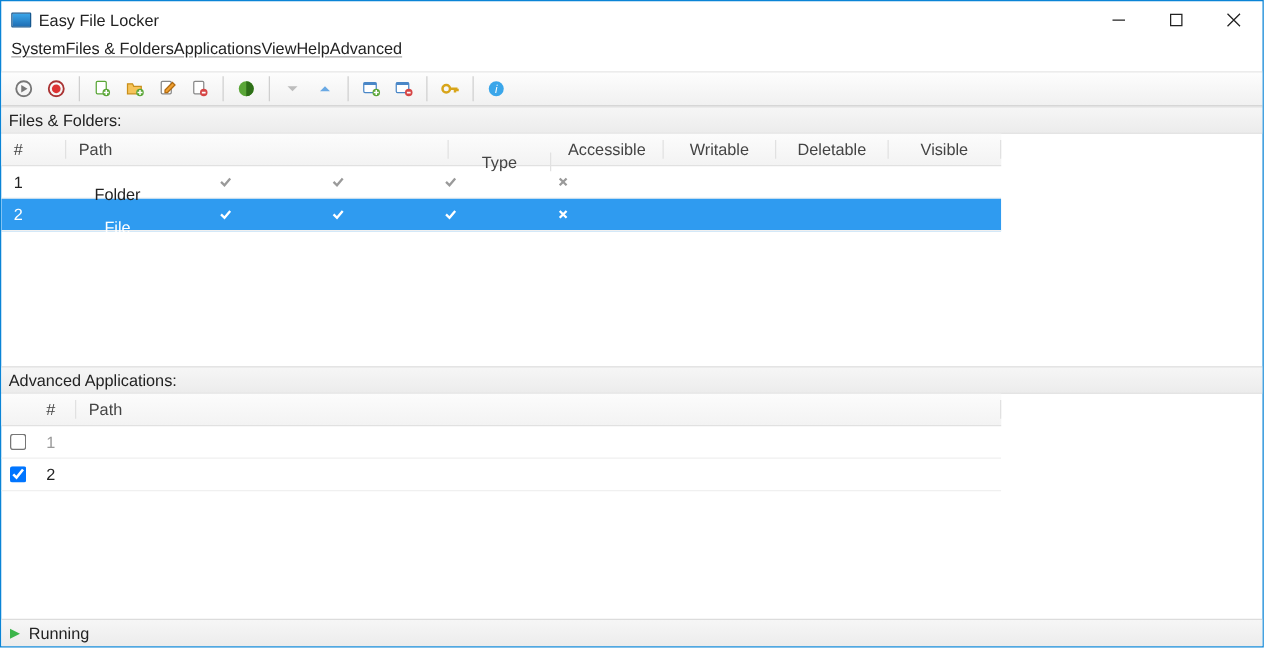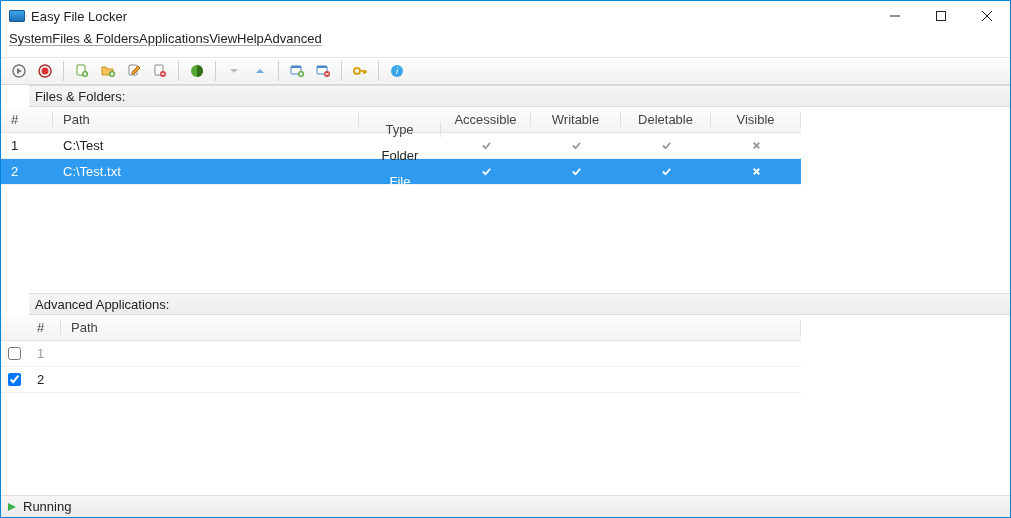--- a/index.html
+++ b/index.html
@@ -16,21 +16,21 @@
 
 .menubar { height: 26px; display:flex; align-items:flex-start; padding: 0 8px; gap: 0; }
 .menubar .menuitem { text-decoration: underline; text-decoration-color: rgba(0,0,0,.35); text-underline-offset: 2px; cursor: default; }
 
 
 .toolbar { height: 28px; display:flex; align-items:center; padding: 0 8px; gap: 6px; border-top:1px solid #e6e6e6; border-bottom:1px solid #d6d6d6; background: linear-gradient(#fdfdfd,#f1f1f1); }
 .tbtn { width: 20px; height: 20px; display:flex; align-items:center; justify-content:center; border-radius:2px; cursor:default; }
 .sep { width: 1px; height: 20px; background:#cfcfcf; margin:0 2px; }
 
 
-.section-header { height:22px; display:flex; align-items:center; padding:0 6px; background: linear-gradient(#f6f6f6,#ececec); border-top:1px solid #dcdcdc; border-bottom:1px solid #dcdcdc;margin-left:28px; }
+.section-header { height:22px; display:flex; align-items:center; padding:0 6px; background: linear-gradient(#f6f6f6,#ececec); border-top:1px solid #dcdcdc; border-bottom:1px solid #dcdcdc; }
 
 
 .table { display:flex; flex-direction:column; }
 .thead, .trow { display:flex; align-items:center; height:26px; }
 .thead { background: linear-gradient(#fcfcfc,#f3f3f3); border-bottom:1px solid #e1e1e1; }
 .thead .cell { border-right:1px solid #e1e1e1; color:#444; }
 .cell { padding: 0 10px; overflow:hidden; text-overflow:ellipsis; white-space:nowrap; }
 .cell.center { text-align:center; display:flex; justify-content:center; }
 .trow { border-bottom:1px solid #f0f0f0; }
 .trow.selected { background:#2f9bf0; color:#fff; }
@@ -199,21 +199,20 @@
     <div class="cell c-path">Path</div>
     <div class="cell c-type center">Type</div>
     <div class="cell c-flag center">Accessible</div>
     <div class="cell c-flag center">Writable</div>
     <div class="cell c-flag center">Deletable</div>
     <div class="cell c-flag center">Visible</div>
   </div>
   <div class="files-area" id="files-rows">
           <div class="trow">
             <div class="cell c-num">1</div>
-            <div class="cell c-path">C:\Test</div>
             <div class="cell c-type center">Folder</div>
             <div class="cell c-flag center">
               <svg class="chk" viewBox="0 0 12 12">
                 <path d="M2 6 L5 9 L10 3"></path>
               </svg>
             </div>
             <div class="cell c-flag center">
               <svg class="chk" viewBox="0 0 12 12">
                 <path d="M2 6 L5 9 L10 3"></path>
               </svg>
@@ -224,21 +223,20 @@
               </svg>
             </div>
             <div class="cell c-flag center">
               <svg class="x chk" viewBox="0 0 12 12">
                 <path d="M3 3 L9 9 M9 3 L3 9"></path>
               </svg>
             </div>
           </div>
           <div class="trow selected">
             <div class="cell c-num">2</div>
-            <div class="cell c-path">C:\Test.txt</div>
             <div class="cell c-type center">File</div>
             <div class="cell c-flag center">
               <svg class="chk" viewBox="0 0 12 12">
                 <path d="M2 6 L5 9 L10 3"></path>
               </svg>
             </div>
             <div class="cell c-flag center">
               <svg class="chk" viewBox="0 0 12 12">
                 <path d="M2 6 L5 9 L10 3"></path>
               </svg>

